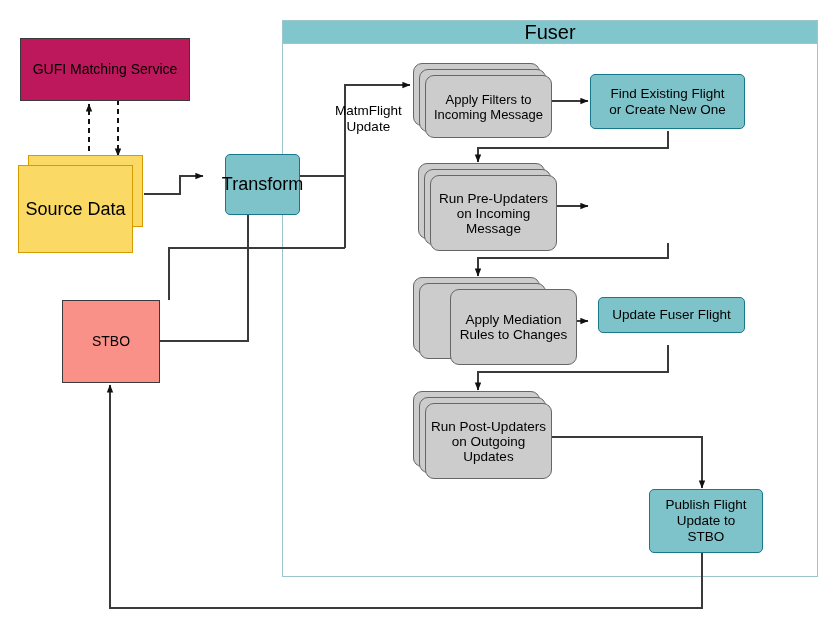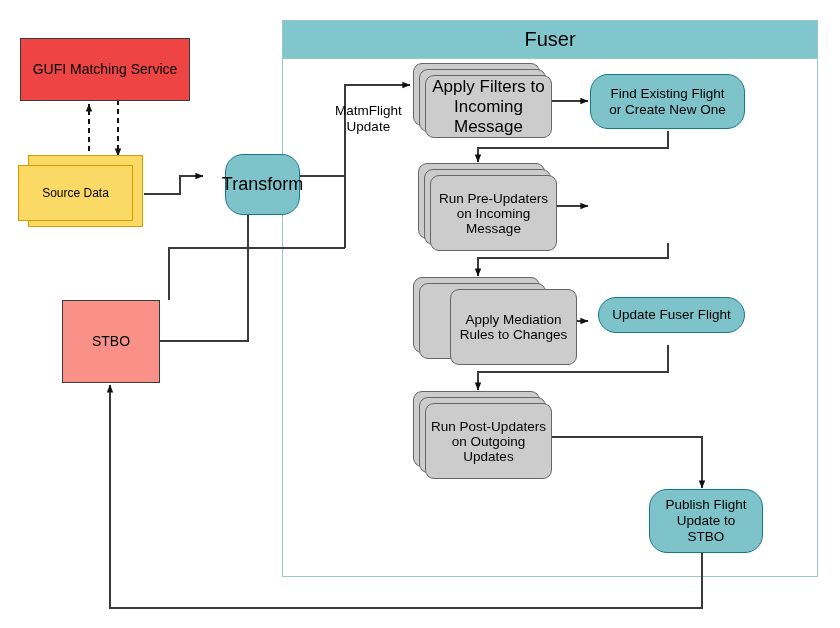--- a/index.html
+++ b/index.html
@@ -49,21 +49,21 @@
     height: 557px;
     border: 1.5px solid #9cc6cc;
     background: #ffffff;
     box-sizing: border-box;
   }
   #fuser-header {
     position: absolute;
     left: 282px;
     top: 20px;
     width: 536px;
-    height: 39px;
+    height: 24px;
     background: #81c6cd;
     border: 1.5px solid #9cc6cc;
     box-sizing: border-box;
     display: flex;
     align-items: center;
     justify-content: center;
     font-size: 20px;
     color: #000000;
   }
 
@@ -102,21 +102,21 @@
   .ystack .ylayer.y1 { left: 10px; top: 0px; }
   .ystack .ylayer.y2 {
     left: 0px; top: 10px;
     display: flex; align-items: center; justify-content: center;
     text-align: center; color: #000;
   }
 
   .rounded-teal {
     background: #7ec3c9;
     border: 1.4px solid #17788c;
-    border-radius: 18px;
+    border-radius: 5px;
   }
 </style>
 </head>
 <body>
 
 <div id="canvas">
 
   <div id="fuser-panel"></div>
   <div id="fuser-header">
     <span class="lbl">Fuser</span>
@@ -159,48 +159,48 @@
 
       <path d="M702,553 L702,608 L110,608 L110,385" marker-end="url(#ah)"></path>
     </g>
 
     <g fill="none" stroke="#111111" stroke-width="2" stroke-dasharray="5,4">
       <path d="M89,160 L89,104" marker-end="url(#ahd)"></path>
       <path d="M118,100 L118,156" marker-end="url(#ahd)"></path>
     </g>
   </svg>
 
-  <div class="node rect-flat" id="gufi" style="left:20px; top:38px; width:170px; height:63px; background:#ef4444; font-size:14px;">
+  <div class="node rect-flat" id="gufi" style="left:20px; top:38px; width:170px; height:63px; background:#be185d; font-size:14px;">
     <span class="lbl">GUFI Matching Service</span>
   </div>
 
   <div class="ystack" id="source-data" style="left:18px; top:155px; width:126px; height:82px;">
     <div class="ylayer y1" style="width:115px; height:72px;"></div>
-    <div class="ylayer y2" style="width:115px; height:56px; font-size:12px;">
+    <div class="ylayer y2" style="width:115px; height:88px; font-size:18px;">
       <span class="lbl">Source Data</span>
     </div>
   </div>
 
   <div class="node rect-flat" id="stbo" style="left:62px; top:300px; width:98px; height:83px; background:#fa9189; font-size:14px;">
     <span class="lbl">STBO</span>
   </div>
 
   <div class="node rounded-teal" id="transform" style="left:209px; top:154px; width:75px; height:61px; font-size:18px;margin-left:16px;">
     <span class="lbl">Transform</span>
   </div>
 
   <div class="node" id="matmflight-label" style="left:303px; top:100px; width:95px; height:38px; font-size:13.5px; justify-content:flex-start; text-align:center;margin-left:28px;">
     <span class="lbl">MatmFlight
 Update</span>
   </div>
 
   <div class="stack" id="step-apply-filters" style="left:413px; top:63px; width:140px; height:76px;">
     <div class="layer l1" style="width:127px; height:63px;"></div>
     <div class="layer l2" style="width:127px; height:63px;"></div>
-    <div class="layer l3" style="width:127px; height:63px; font-size:17px;">
+    <div class="layer l3" style="width:127px; height:63px; font-size:13px;">
       <span class="lbl">Apply Filters
 to Incoming
 Message</span>
     </div>
   </div>
 
   <div class="node rounded-teal" id="step-find-flight" style="left:590px; top:74px; width:155px; height:55px; font-size:13.5px;">
     <span class="lbl">Find Existing Flight
 or Create New One</span>
   </div>

